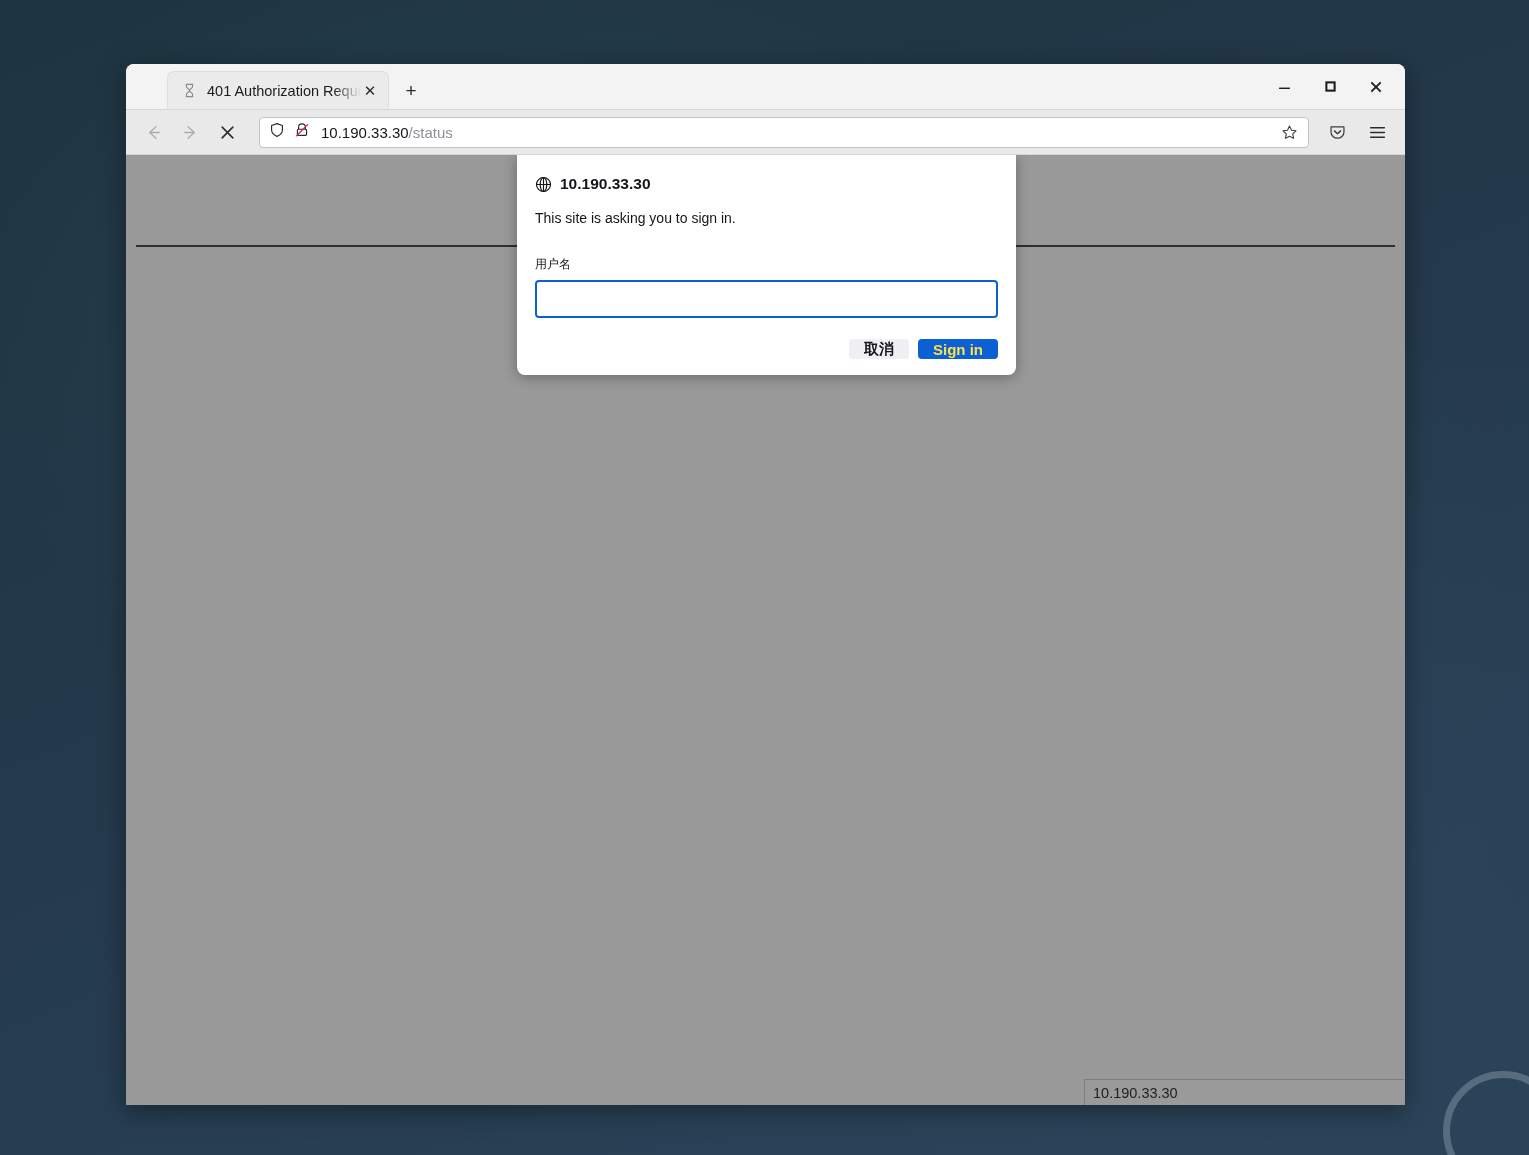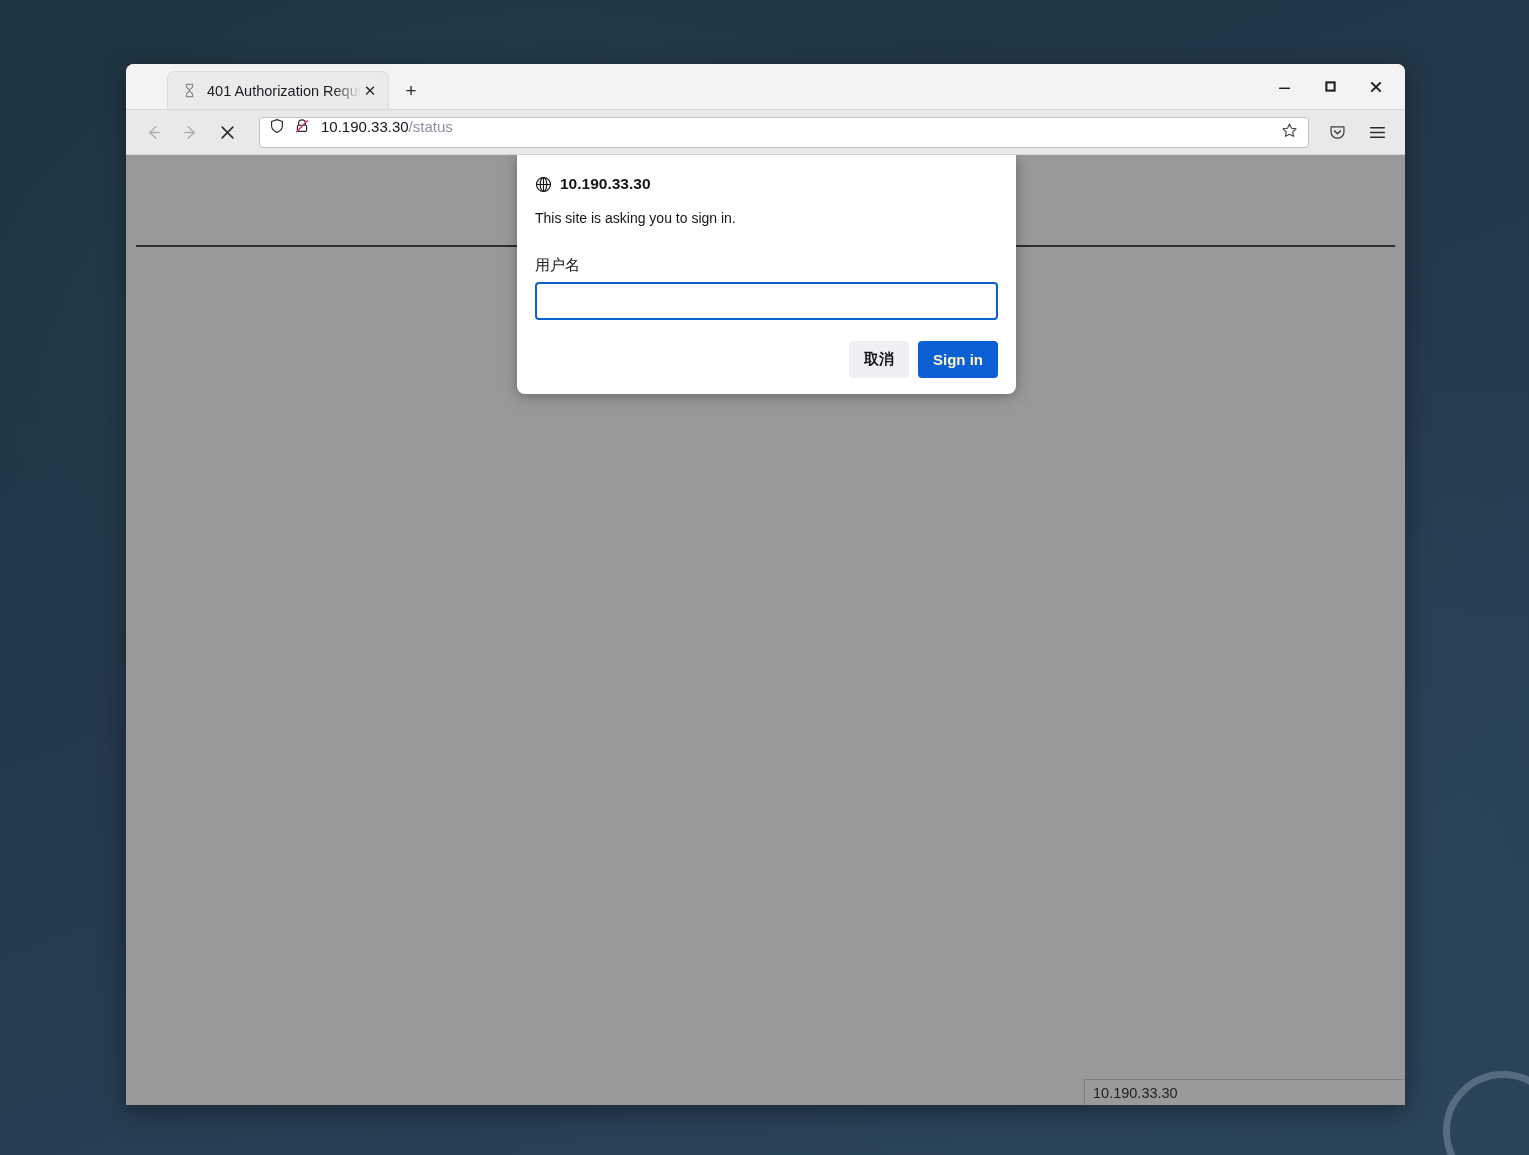--- a/index.html
+++ b/index.html
@@ -131,21 +131,21 @@
   }
   .navbtn.disabled { opacity: 0.38; }
   .urlbar {
     flex: 1 1 auto;
     height: 31px;
     margin: 0 10px 0 12px;
     background: #ffffff;
     border: 1px solid #c3c3c5;
     border-radius: 4px;
     display: flex;
-    align-items: flex-start;
+    align-items: center;
     padding: 0 6px 0 9px;
     min-width: 0;
   }
   .url-ident {
     display: flex; align-items: center; gap: 9px;
     flex: 0 0 auto;
     margin-right: 11px;
   }
   .url-text {
     flex: 1 1 auto;
@@ -219,21 +219,21 @@
     color: #15141a;
     margin: 0 0 17px 0;
   }
   .globe-icon { flex: 0 0 17px; width: 17px; height: 17px; display: block; }
   .auth-msg {
     font-size: 14px;
     color: #15141a;
     margin: 0 0 30px 0;
   }
   .field-label {
-    font-size: 15px;
+    font-size: 12px;
     color: #15141a;
     margin: 0 0 7px 0;
   }
   .field-input {
     display: block;
     width: 100%;
     height: 38px;
     border-radius: 4px;
     border: 1px solid #8f8f9d;
     background: #ffffff;
@@ -252,26 +252,26 @@
     display: flex; justify-content: flex-end; gap: 9px;
     margin-top: 9px;
   }
   .btn {
     font-family: inherit;
     font-size: 15px;
     font-weight: bold;
     border: none;
     border-radius: 4px;
     padding: 0 15px;
-    height: 37px;
+    height: 20px;
     min-width: 58px;
     cursor: default;
   }
   .btn-secondary { background: #f0f0f4; color: #15141a; }
-  .btn-primary { background: #0a60d4; color: #fef9c3; }
+  .btn-primary { background: #0a60d4; color: #fde047; }
 </style>
 </head>
 <body>
 
 <div id="desktop">
   <div id="desktop-logo"></div>
 
   <div id="browser-window">
 
     <div class="tabstrip">

